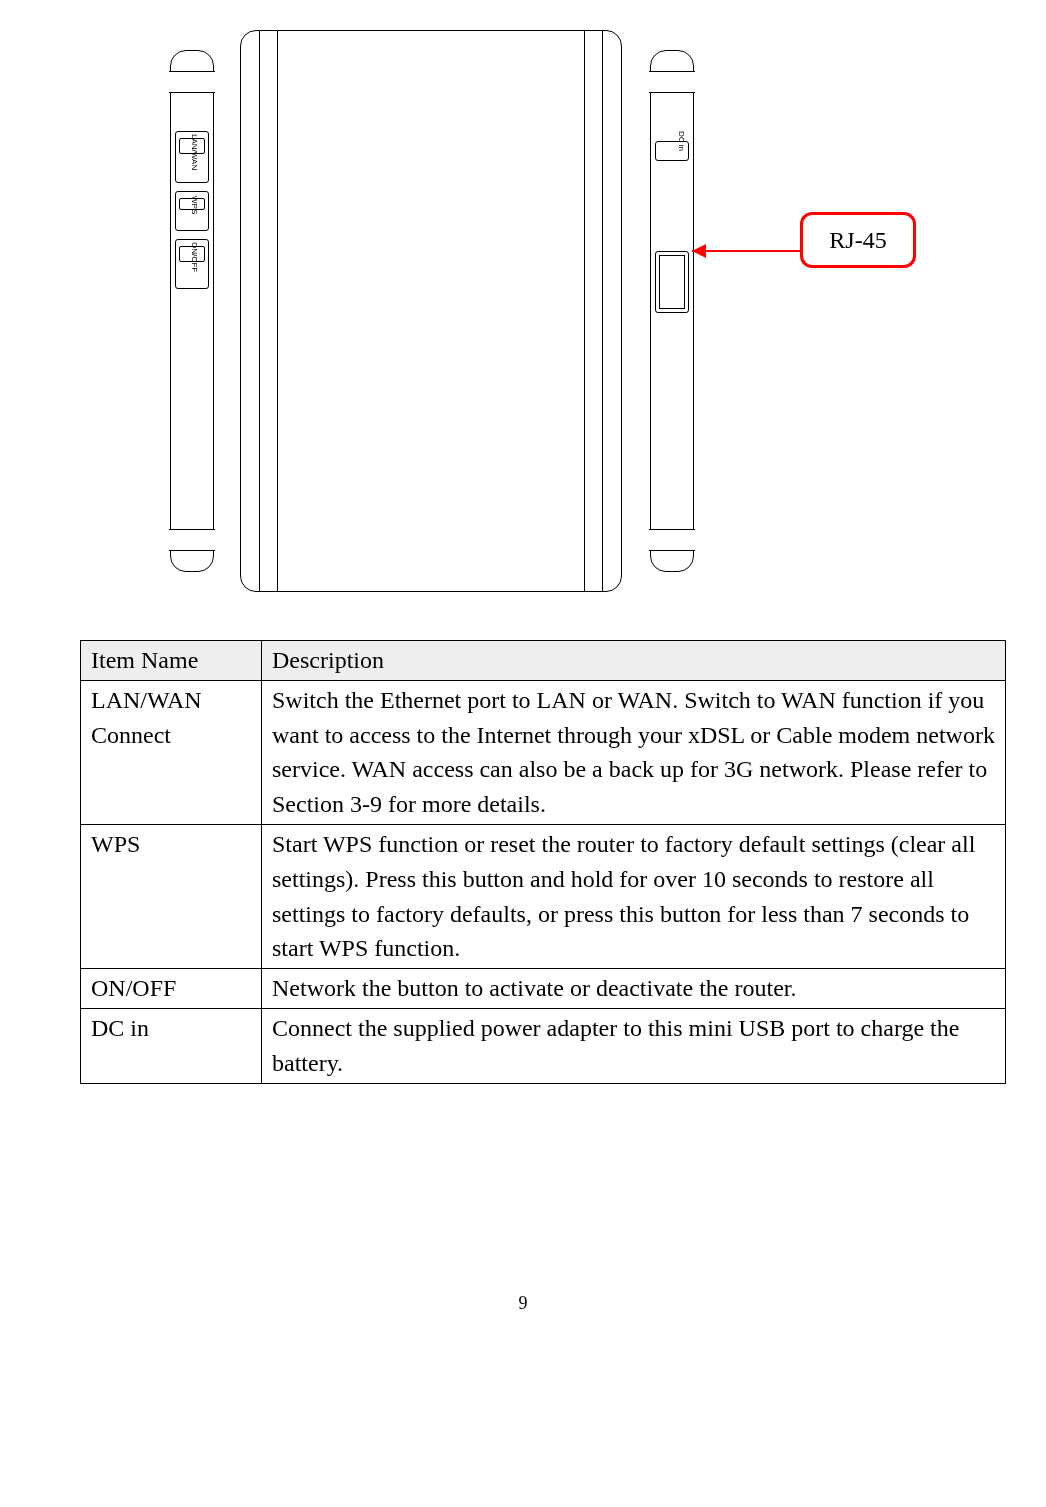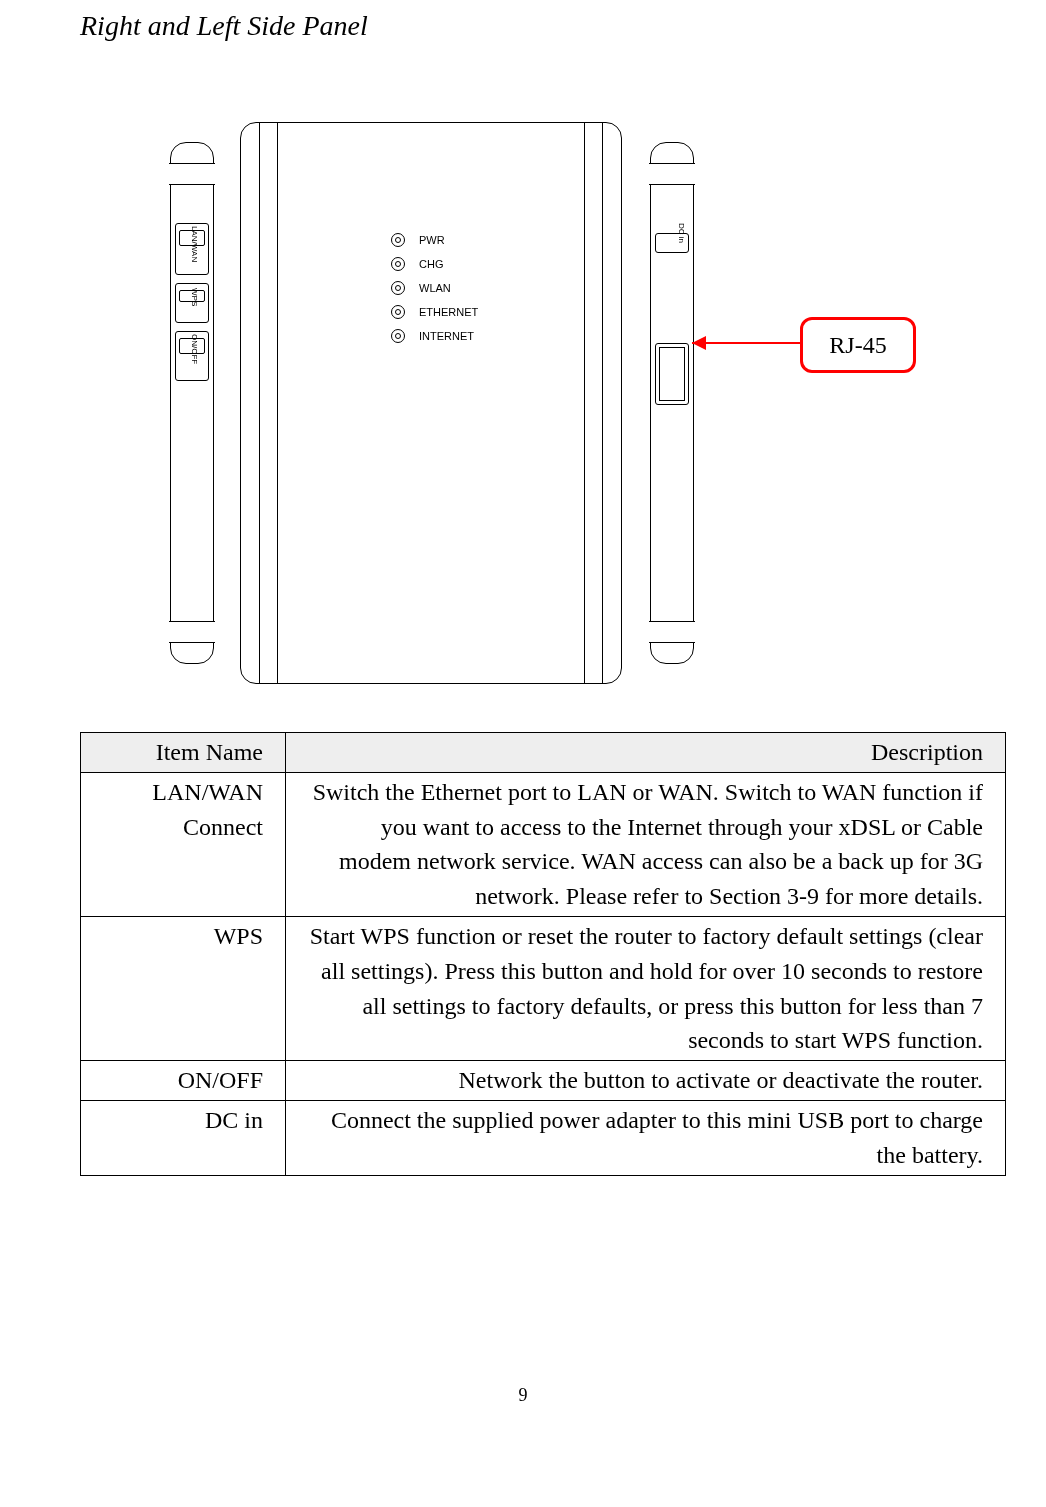--- a/index.html
+++ b/index.html
@@ -139,21 +139,21 @@
       position: absolute;
       left: 3px;
       right: 3px;
       top: 3px;
       bottom: 3px;
       border: 1px solid #000;
     }
     .callout {
       position: absolute;
       left: 720px;
-      top: 215px;
+      top: 202px;
       width: 110px;
       height: 50px;
       border: 3px solid red;
       border-radius: 12px;
       display: flex;
       align-items: center;
       justify-content: center;
       font-size: 24px;
       background: white;
     }
@@ -175,22 +175,22 @@
       border-top: 7px solid transparent;
       border-bottom: 7px solid transparent;
     }
     table {
       border-collapse: collapse;
       width: 100%;
       font-size: 24px;
     }
     th, td {
       border: 1px solid #000;
-      padding: 2px 22px;
-      text-align: right;
+      padding: 2px 10px;
+      text-align: left;
       vertical-align: top;
       font-weight: normal;
       line-height: 1.45;
     }
     thead td {
       background: #eeeeee;
     }
     .col-item {
       width: 160px;
     }
@@ -202,21 +202,20 @@
       font-size: 18px;
     }
     .bottom-pad {
       height: 200px;
     }
   </style>
 </head>
 <body>
 
 <div class="page">
-  <div class="title">Right and Left Side Panel</div>
 
   <div class="diagram-container">
 
     <div class="device-panel left-side">
       <div class="side-port" style="top:80px;height:50px;">
         <div class="side-port-inner" style="left:3px;right:3px;top:6px;height:14px;"></div>
         <div class="side-label" style="top:2px;left:14px;">LAN/WAN</div>
       </div>
       <div class="side-port" style="top:140px;height:38px;">
         <div class="side-port-inner" style="left:3px;right:3px;top:6px;height:10px;"></div>
@@ -226,42 +225,20 @@
         <div class="side-port-inner" style="left:3px;right:3px;top:6px;height:14px;"></div>
         <div class="side-label" style="top:2px;left:14px;">ON/OFF</div>
       </div>
       <div class="notch" style="top:20px;"></div>
       <div class="notch" style="bottom:20px;"></div>
     </div>
 
     <div class="device-panel front">
       <div class="front-inner"></div>
       <div class="front-inner2"></div>
-      <div class="led-area">
-        <div class="led-row">
-            <div class="led-circle"></div>
-            <span>PWR</span>
-          </div>
-        <div class="led-row">
-            <div class="led-circle"></div>
-            <span>CHG</span>
-          </div>
-        <div class="led-row">
-            <div class="led-circle"></div>
-            <span>WLAN</span>
-          </div>
-        <div class="led-row">
-            <div class="led-circle"></div>
-            <span>ETHERNET</span>
-          </div>
-        <div class="led-row">
-            <div class="led-circle"></div>
-            <span>INTERNET</span>
-          </div>
-      </div>
     </div>
 
     <div class="device-panel right-side">
       <div class="side-port" style="top:90px;height:18px;"></div>
       <div class="side-label" style="top:80px;left:26px;writing-mode:vertical-rl;">DC in</div>
       <div class="rj45-port">
         <div class="rj45-inner"></div>
       </div>
       <div class="notch" style="top:20px;"></div>
       <div class="notch" style="bottom:20px;"></div>

